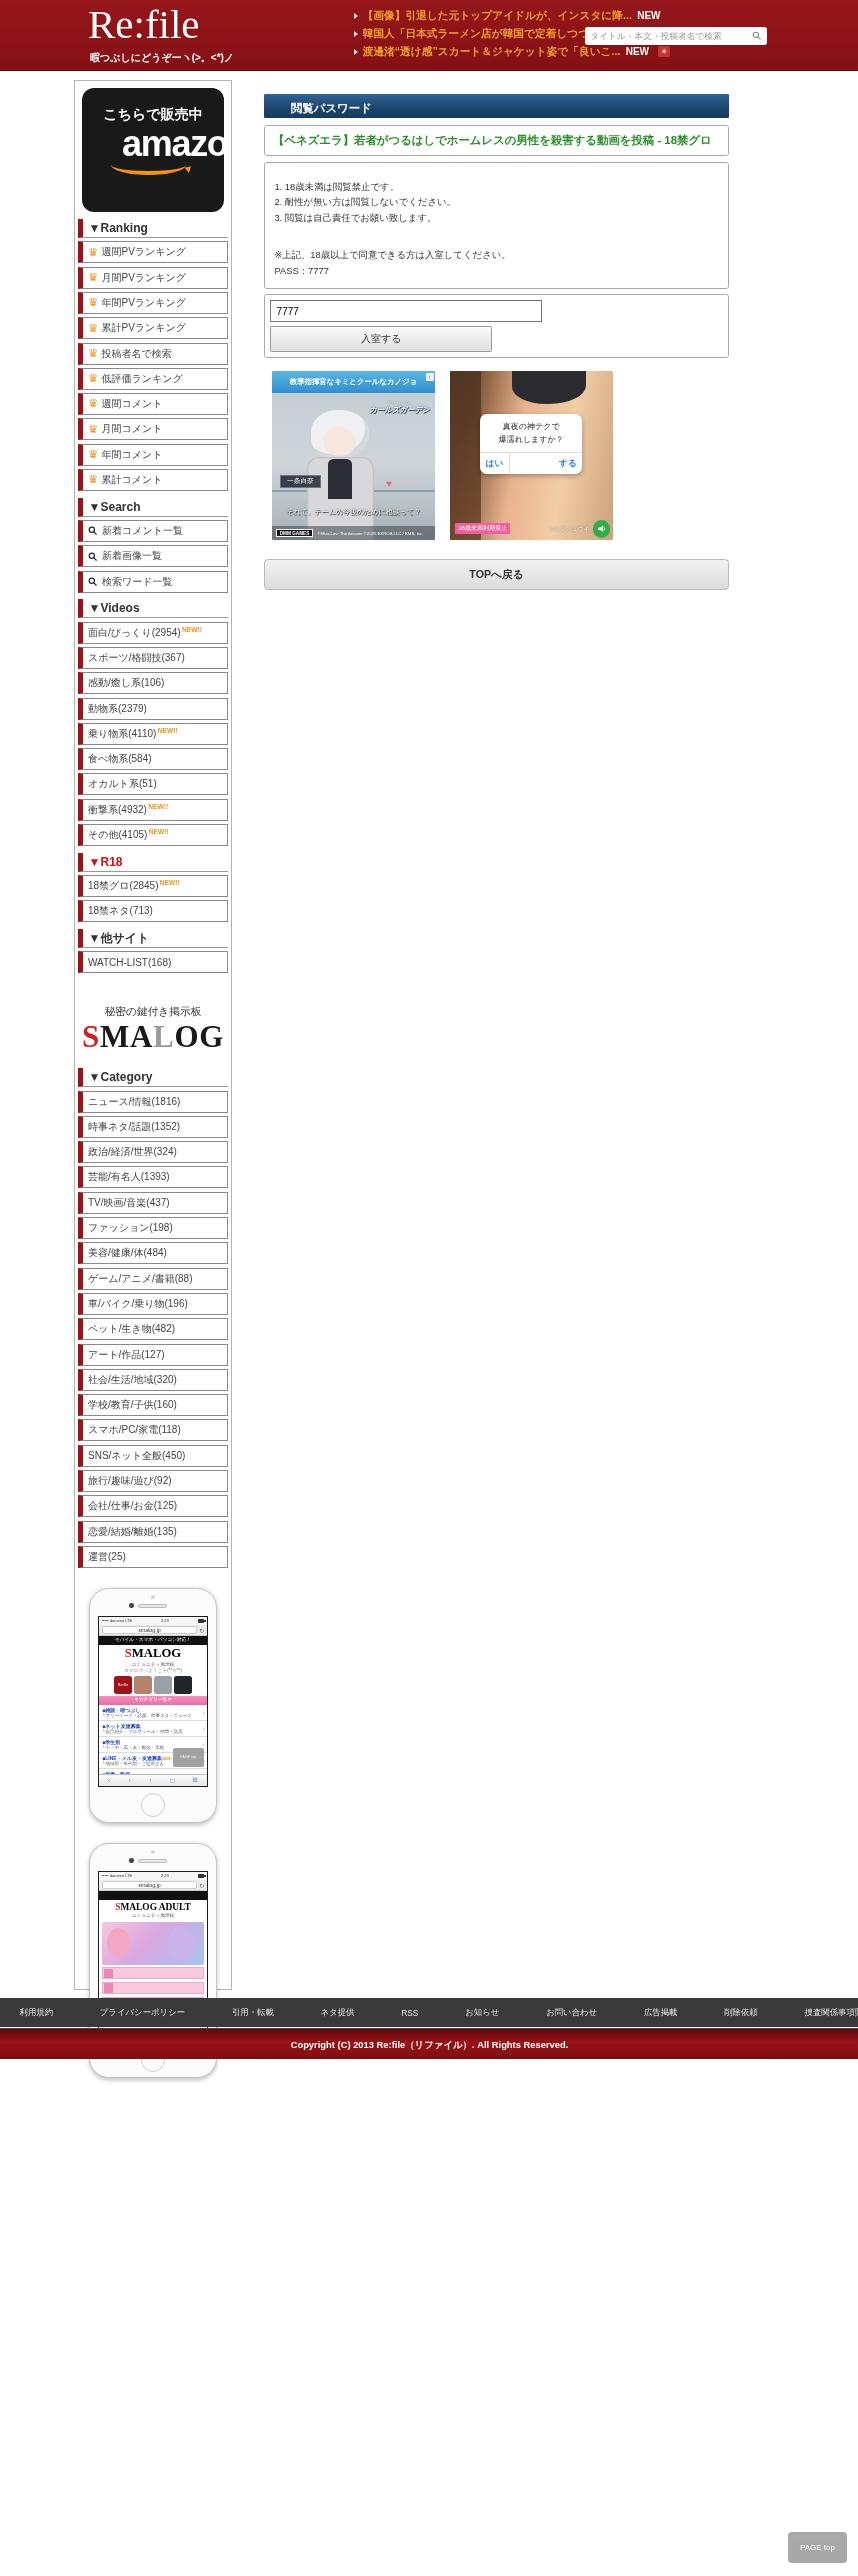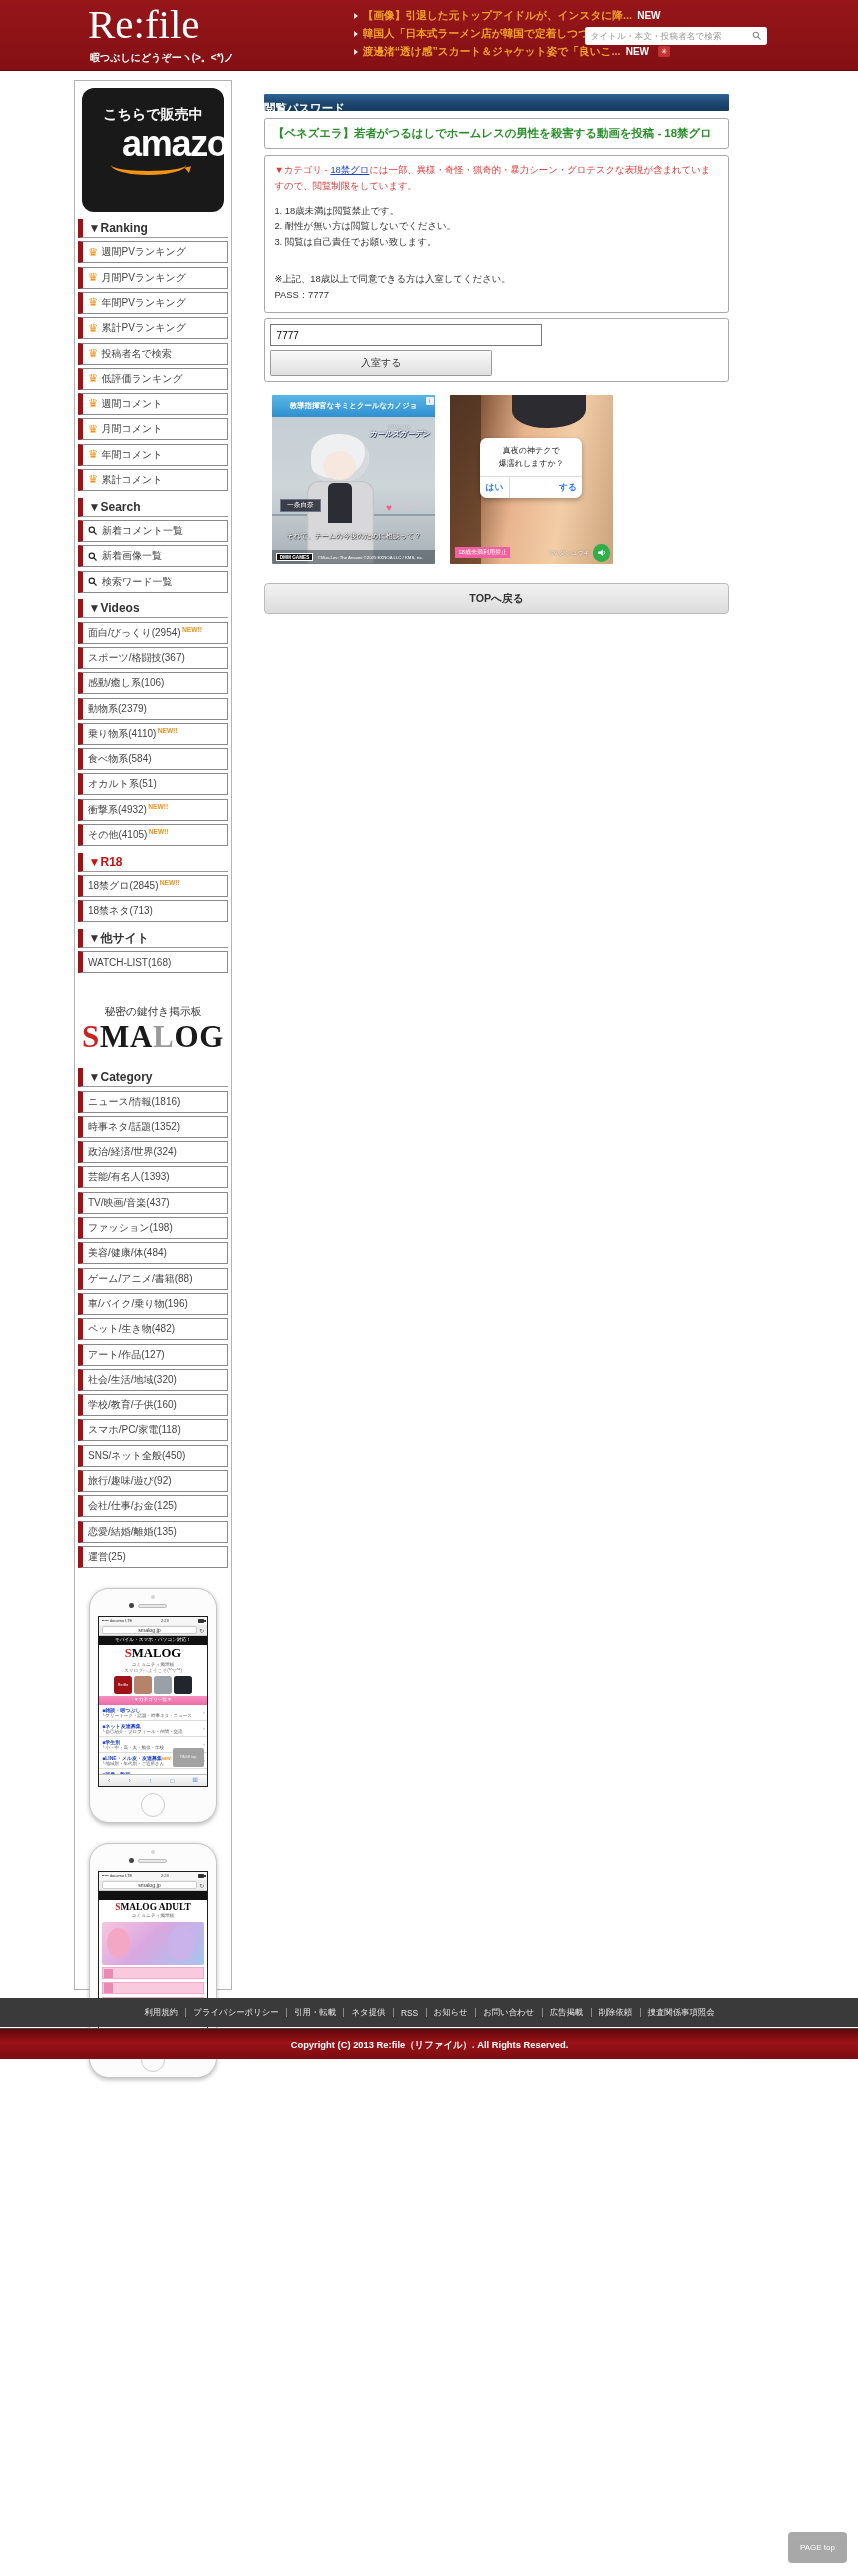--- a/index.html
+++ b/index.html
@@ -97,22 +97,22 @@
                justify-content:space-around; color:#4a90d9; font-size:6.7px; }
   .ad-banner { height:43px; margin:2px 2.7px; border-radius:2px;
                background:linear-gradient(135deg,#f7c6dd 0%,#d9a7e0 45%,#a7c4ef 100%); position:relative; overflow:hidden; }
   .ad-banner .blob1 { position:absolute; left:5.3px; top:6.7px; width:23px; height:29px; border-radius:50%; background:#f3a7c5; }
   .ad-banner .blob2 { position:absolute; right:9.4px; top:4px; width:27px; height:35px; border-radius:50%; background:#c9b3ea; }
   .p2-row { height:12px; margin:2.7px 2.7px 0; background:#f9cadd; border:0.7px solid #f0a9c6; display:flex; align-items:center; }
   .p2-row .th { width:9.4px; height:9.4px; background:#e989b4; margin-left:1.3px; }
 
   
   .main { position:absolute; left:264px; top:94px; width:465px; }
-  .panel-header { height:17px; background:linear-gradient(180deg,#2e6396 0%,#1d476f 55%,#153a5e 100%);
-                  border-radius:1.3px; color:#fff; font-weight:bold; font-size:11.4px; line-height:29px; padding-left:0; }
+  .panel-header { height:24px; background:linear-gradient(180deg,#2e6396 0%,#1d476f 55%,#153a5e 100%);
+                  border-radius:1.3px; color:#fff; font-weight:bold; font-size:11.4px; line-height:29px; padding-left:27px; }
   .title-box { margin-top:6.7px; border:0.7px solid #a9a9a9; border-radius:2.7px; padding:7.4px 8px;
                color:#2a8f2a; font-size:11.4px; font-weight:bold; background:#fff; }
   .warning-box { margin-top:5.3px; border:0.7px solid #a9a9a9; border-radius:2.7px; padding:6.7px 9.4px 9.4px;
                  font-size:9.4px; color:#333; line-height:1.65; background:#fff; }
   .warn-red { color:#e03a3a; }
   .warn-link { color:#2244cc; text-decoration:underline; cursor:pointer; }
   .rules { margin-top:9.4px; }
   .note-block { margin-top:22px; }
   .form-box { margin-top:5.3px; border:0.7px solid #a9a9a9; border-radius:2.7px; padding:5.3px; background:#fff; }
   .pass-input { display:block; width:272px; height:22px; border:0.7px solid #777; font-size:10px; padding:0 5.3px;
@@ -165,21 +165,21 @@
   .ad2-speaker { position:absolute; bottom:2.7px; right:2.7px; width:17.4px; height:17.4px; background:#2fae4a;
                  border-radius:50%; display:flex; align-items:center; justify-content:center; }
 
   .top-button { margin-top:19px; width:100%; height:31px; background:linear-gradient(#f2f2f2,#dcdcdc);
                 border:0.7px solid #bbb; border-radius:4px; font-weight:bold; font-size:10.7px; color:#333;
                 cursor:pointer; font-family:"Liberation Sans","DejaVu Sans",sans-serif; }
 
   
   .footer-links { position:absolute; top:1998px; left:0; width:859px; height:29px; background:#3a3a3a;
                   display:flex; align-items:center; justify-content:center; }
-  .f-link { color:#e8e8e8; font-size:8.4px; cursor:pointer; white-space:nowrap; }
+  .f-link { color:#e8e8e8; font-size:8.4px; cursor:pointer; white-space:nowrap;margin-left:32px; }
   .f-sep { width:0.7px; height:8.7px; background:#8a8a8a; margin:0 7.4px; }
   .footer-copy { position:absolute; top:2028px; left:0; width:859px; height:31px;
                  background:linear-gradient(180deg,#5f080c 0%,#9a1217 45%,#7c0d11 100%);
                  color:#fff; font-weight:bold; font-size:9.4px; text-align:center; line-height:31px;
                  border-top:0.7px solid #444; }
   .page-top-btn { position:absolute; top:2532px; left:788px; width:59px; height:31px; background:#9a9a9a;
                   opacity:.85; border-radius:4px; color:#fff; font-size:8px; display:flex;
                   align-items:center; justify-content:center; cursor:pointer; }
 </style>
 </head>
@@ -523,21 +523,20 @@
       <div class="home"></div>
     </div>
   </div>
 
   <div class="main">
     <div class="panel-header">閲覧パスワード</div>
 
     <div class="title-box">【ベネズエラ】若者がつるはしでホームレスの男性を殺害する動画を投稿 - 18禁グロ</div>
 
     <div class="warning-box">
-      <div class="warn-red"><span>▼カテゴリ - </span><span class="warn-link">18禁グロ</span><span>には一部、異様・奇怪・猟奇的・暴力シーン・グロテスクな表現が含まれていますので、閲覧制限をしています。</span></div>
       <div class="rules">
         <div>1. 18歳未満は閲覧禁止です。</div>
         <div>2. 耐性が無い方は閲覧しないでください。</div>
         <div>3. 閲覧は自己責任でお願い致します。</div>
       </div>
       <div class="note-block">
         <div>※上記、18歳以上で同意できる方は入室してください。</div>
         <div>PASS：7777</div>
       </div>
     </div>

